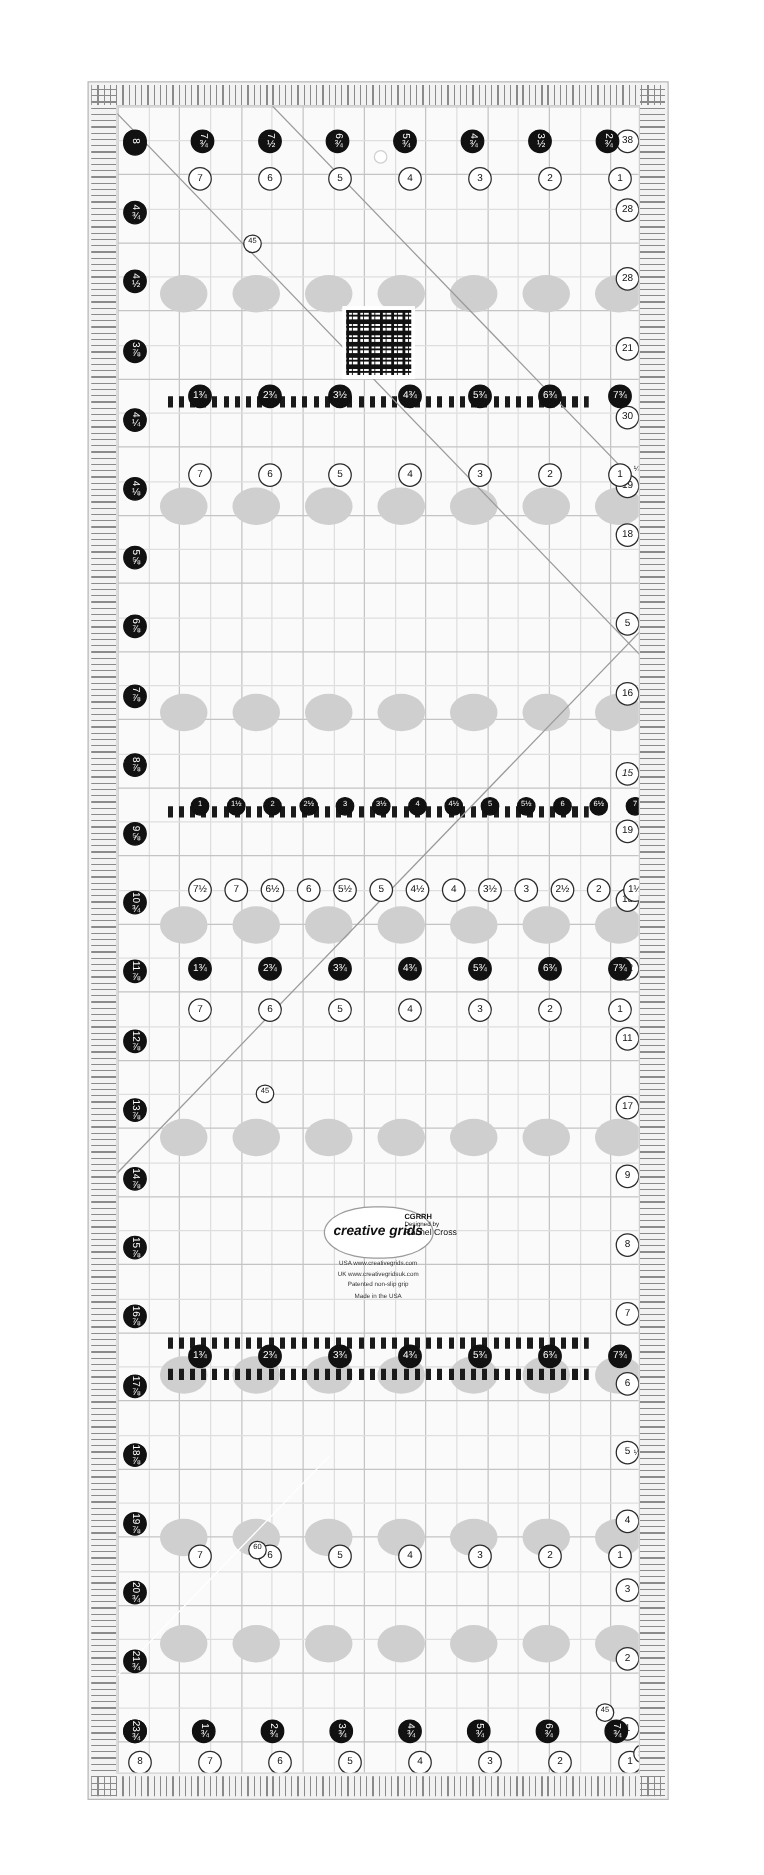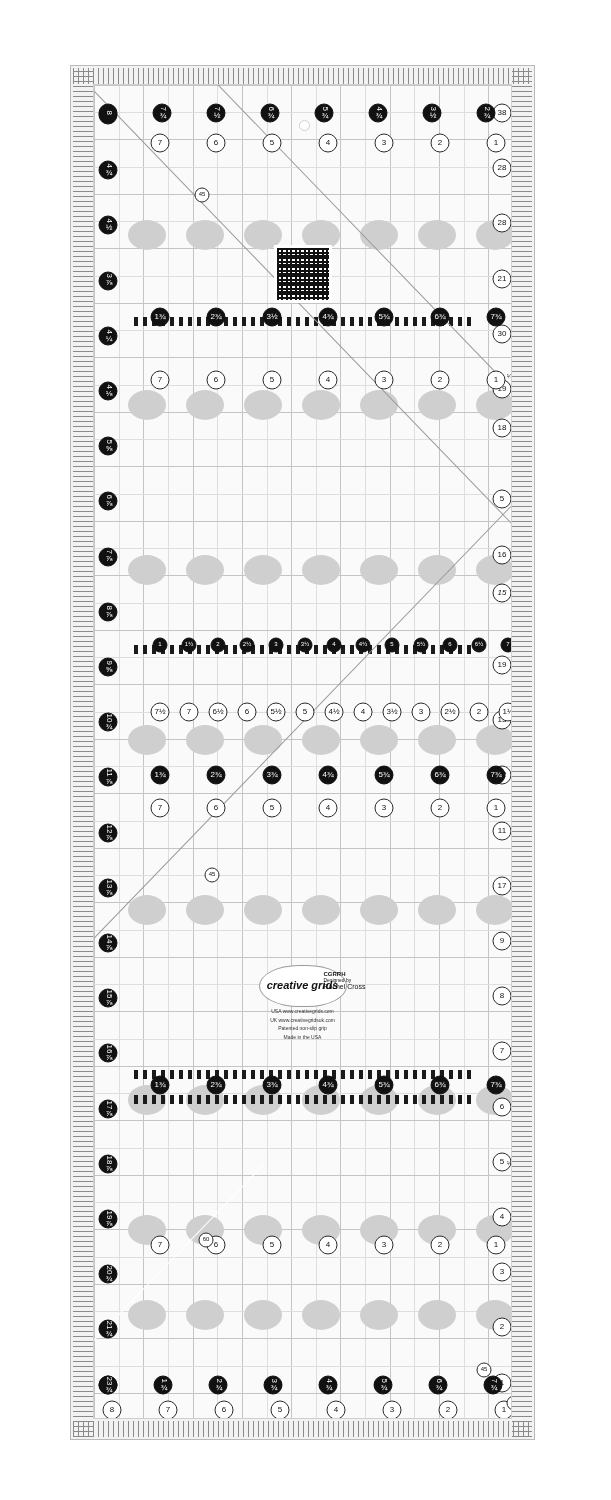--- a/index.html
+++ b/index.html
@@ -287,21 +287,21 @@
       <div id="labels">
           <div class="bub" style="left: 408px; top: 28px;">38</div>
           <div class="bub" style="left: 408px; top: 83.2px;">28</div>
           <div class="bub" style="left: 408px; top: 138.4px;">28</div>
           <div class="bub" style="left: 408px; top: 193.6px;">21</div>
           <div class="bub" style="left: 408px; top: 248.8px;">30</div>
           <div class="bub" style="left: 408px; top: 304px;">19</div>
           <div class="bub" style="left: 408px; top: 343px;">18</div>
           <div class="bub" style="left: 408px; top: 414.4px;">5</div>
           <div class="bub" style="left: 408px; top: 469.6px;">16</div>
-          <div class="bub" style="left: 408px; top: 508px; font-style: italic;">15</div>
+          <div class="bub" style="left: 408px; top: 534px; font-style: italic;">15</div>
           <div class="bub" style="left: 408px; top: 580px;">19</div>
           <div class="bub" style="left: 408px; top: 635.2px;">13</div>
           <div class="bub" style="left: 408px; top: 690.4px;">12</div>
           <div class="bub" style="left: 408px; top: 745.6px;">11</div>
           <div class="bub" style="left: 408px; top: 800.8px;">17</div>
           <div class="bub" style="left: 408px; top: 856px;">9</div>
           <div class="bub" style="left: 408px; top: 911.2px;">8</div>
           <div class="bub" style="left: 408px; top: 966.4px;">7</div>
           <div class="bub" style="left: 408px; top: 1021.6px;">6</div>
           <div class="bub" style="left: 408px; top: 1076.8px;">5</div>

